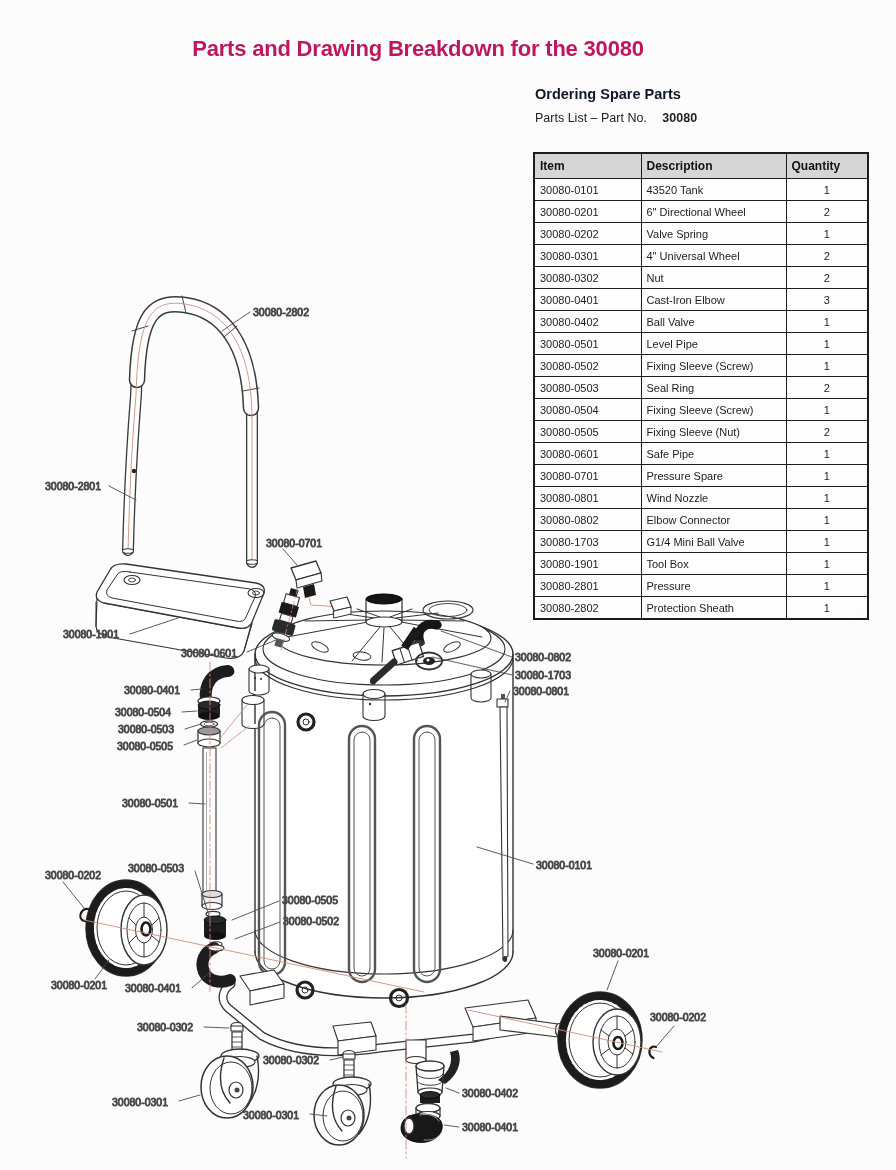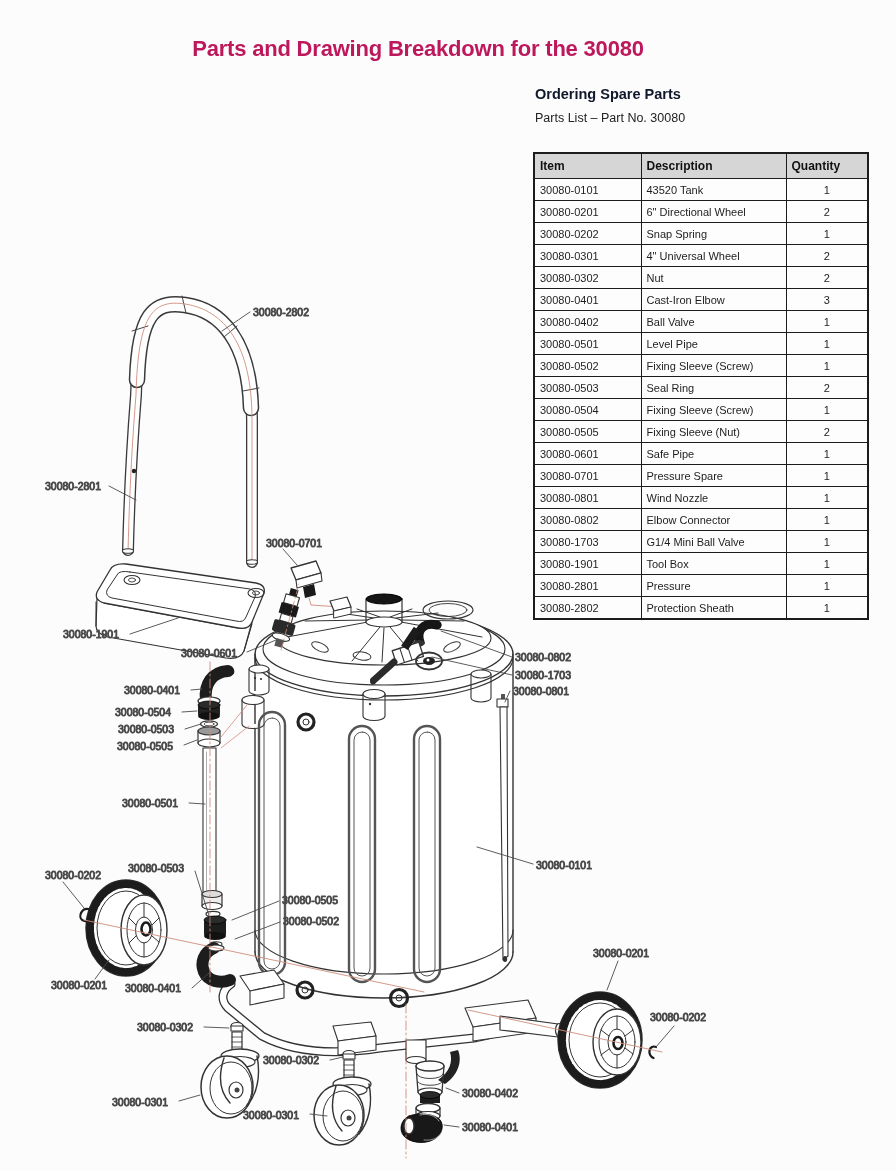--- a/index.html
+++ b/index.html
@@ -1,21 +1,21 @@
 <!DOCTYPE html>
 <html><head>
 <meta charset="utf-8">
 <style>
   html,body{margin:0;padding:0;}
   body{width:896px;height:1170px;background:#fcfcfc;font-family:"Liberation Sans",sans-serif;position:relative;overflow:hidden;}
   .page{position:absolute;left:0;top:0;width:896px;height:1170px;}
   .title{position:absolute;left:0;top:30px;width:836px;text-align:center;font-size:22px;font-weight:700;color:#be185d;letter-spacing:-0.2px;margin-top:6px;}
   .order-head{position:absolute;left:535px;top:86px;font-size:14.5px;font-weight:700;color:#0f172a;}
   .order-sub{position:absolute;left:535px;top:111px;font-size:12.5px;color:#222;}
-  .order-sub b{font-weight:400;}
+  .order-sub b{font-weight:700;margin-left:12px;}
   table.parts{position:absolute;left:533px;top:152px;border-collapse:collapse;table-layout:fixed;background:#fdfdfd;}
   table.parts, table.parts th, table.parts td{border:1px solid #1c1c1c;}
   table.parts{border-width:2px;border-radius:28px;}
   table.parts th{background:#d6d6d6;font-size:12px;font-weight:700;text-align:left;padding:3px 5px;height:18px;color:#111;}
   table.parts td{font-size:11px;color:#1d1d1d;padding:1px 5px;height:19px;white-space:nowrap;overflow:hidden;}
   table.parts td.qty{text-align:center;}
   .col-item{width:107px;} .col-desc{width:145px;} .col-qty{width:82px;}
   svg{position:absolute;left:0;top:0;}
   svg text{font-family:"Liberation Sans",sans-serif;font-size:10.5px;fill:#3a3a3a;}
 </style>
@@ -47,21 +47,21 @@
           <td>43520 Tank</td>
           <td class="qty">1</td>
         </tr>
         <tr>
           <td>30080-0201</td>
           <td>6" Directional Wheel</td>
           <td class="qty">2</td>
         </tr>
         <tr>
           <td>30080-0202</td>
-          <td>Snap Spring</td>
+          <td>Valve Spring</td>
           <td class="qty">1</td>
         </tr>
         <tr>
           <td>30080-0301</td>
           <td>4" Universal Wheel</td>
           <td class="qty">2</td>
         </tr>
         <tr>
           <td>30080-0302</td>
           <td>Nut</td>

